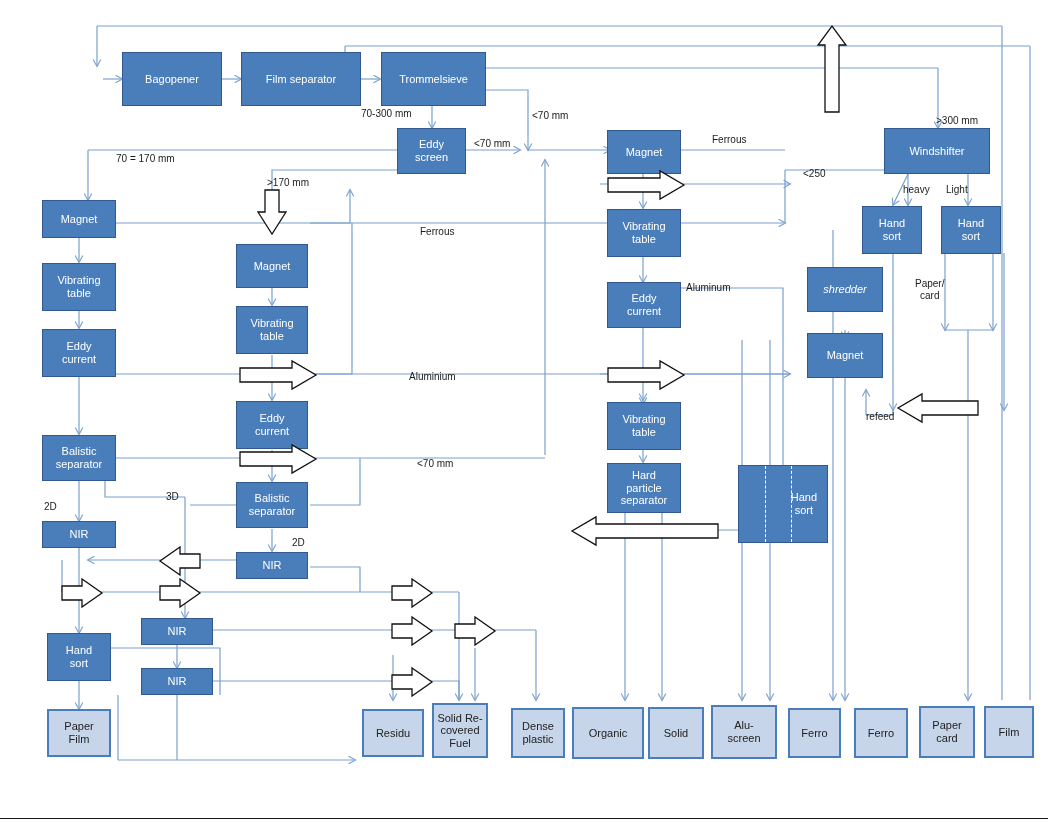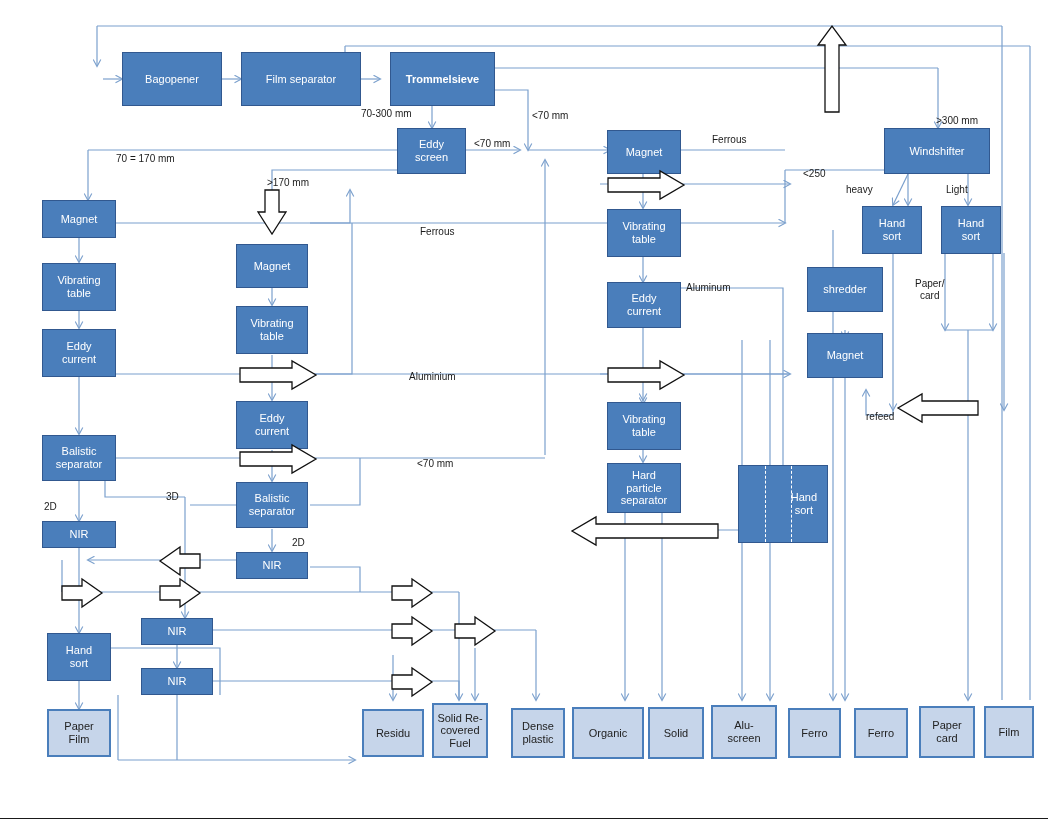--- a/index.html
+++ b/index.html
@@ -281,21 +281,21 @@
 
 
   <div class="node process" style="left:241px; top:52px; width:120px; height:54px;">
     <span class="lbl">Film separator</span>
   </div>
 
   <div class="node process" style="left:122px; top:52px; width:100px; height:54px;">
     <span class="lbl">Bagopener</span>
   </div>
 
-  <div class="node process" style="left:390px; top:52px; width:105px; height:54px;font-weight:bold;">
+  <div class="node process" style="left:381px; top:52px; width:105px; height:54px;">
     <span class="lbl">Trommelsieve</span>
   </div>
 
   <div class="node process" style="left:397px; top:128px; width:69px; height:46px;">
     <span class="lbl">Eddy
 screen</span>
   </div>
 
   <div class="node process" style="left:42px; top:200px; width:74px; height:38px;">
     <span class="lbl">Magnet</span>
@@ -377,21 +377,21 @@
     <span class="lbl">Windshifter</span>
   </div>
   <div class="node process" style="left:862px; top:206px; width:60px; height:48px;">
     <span class="lbl">Hand
 sort</span>
   </div>
   <div class="node process" style="left:941px; top:206px; width:60px; height:48px;">
     <span class="lbl">Hand
 sort</span>
   </div>
-  <div class="node process" style="left:807px; top:267px; width:76px; height:45px;">
+  <div class="node process" style="left:807px; top:267px; width:76px; height:45px;font-style:italic;">
     <span class="lbl">shredder</span>
   </div>
   <div class="node process" style="left:807px; top:333px; width:76px; height:45px;">
     <span class="lbl">Magnet</span>
   </div>
 
   <div class="node output" style="left:47px; top:709px; width:64px; height:48px;">
     <span class="lbl">Paper
 Film</span>
   </div>
@@ -439,21 +439,21 @@
   <div class="edgelabel" style="left:420px; top:226px;">Ferrous</div>
   <div class="edgelabel" style="left:712px; top:134px;">Ferrous</div>
   <div class="edgelabel" style="left:409px; top:371px;">Aluminium</div>
   <div class="edgelabel" style="left:686px; top:282px;">Aluminum</div>
   <div class="edgelabel" style="left:417px; top:458px;">&lt;70 mm</div>
   <div class="edgelabel" style="left:44px; top:501px;">2D</div>
   <div class="edgelabel" style="left:166px; top:491px;">3D</div>
   <div class="edgelabel" style="left:292px; top:537px;">2D</div>
   <div class="edgelabel" style="left:803px; top:168px;">&lt;250</div>
   <div class="edgelabel" style="left:936px; top:115px;">&gt;300 mm</div>
-  <div class="edgelabel" style="left:846px; top:184px;">heavy</div>
+  <div class="edgelabel" style="left:903px; top:184px;">heavy</div>
   <div class="edgelabel" style="left:946px; top:184px;">Light</div>
   <div class="edgelabel" style="left:915px; top:278px; text-align:center; line-height:1.2; white-space:pre-line;">Paper/
 card</div>
   <div class="edgelabel" style="left:866px; top:411px;">refeed</div>
 
   <div class="footer-rule"></div>
 
 </div>
 
 </body></html>

